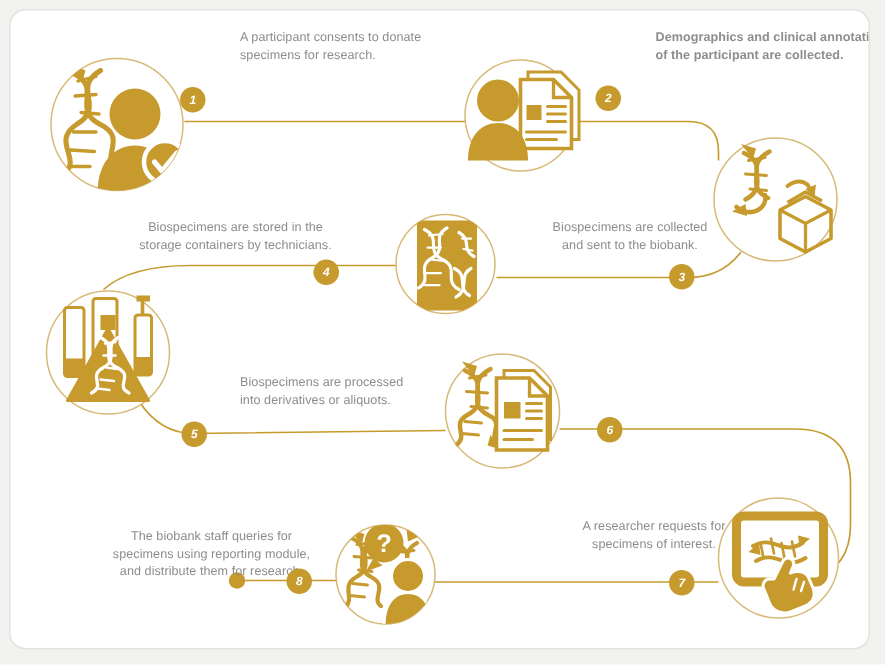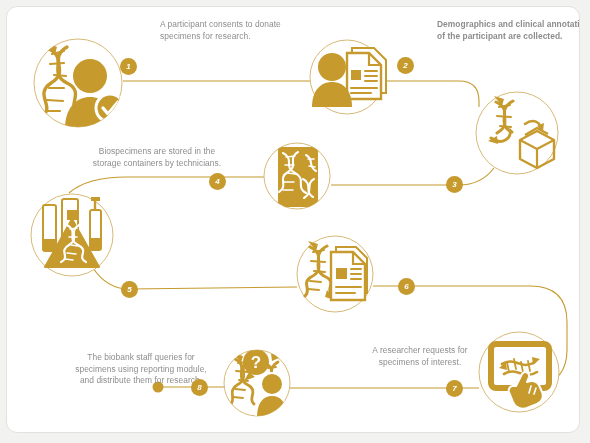--- a/index.html
+++ b/index.html
@@ -312,27 +312,31 @@
       <path d="M249 410 C249 395 256 388 265 388 C274 388 281 395 281 410 Z" fill="#c69a2d" stroke="#ffffff" stroke-width="2"></path>
     </g>
   </svg>
 
   <div class="step-caption cap-left" style="left:111px; top:12px; width:175px;">A participant consents to donate
 specimens for research.</div>
 
   <div class="step-caption cap-left" style="left:388px; top:12px; width:190px;font-weight:bold;">Demographics and clinical annotations
 of the participant are collected.</div>
 
+  <div class="step-caption cap-right" style="left:338px; top:139px; width:150px;">Biospecimens are collected
+and sent to the biobank.</div>
 
   <div class="step-caption cap-right" style="left:72px; top:139px; width:156px;">Biospecimens are stored in the
 storage containers by technicians.</div>
 
-
-
-  <div class="step-caption cap-right" style="left:338px; top:338px; width:150px;">A researcher requests for
+  <div class="step-caption cap-left" style="left:111px; top:242px; width:170px;">Biospecimens are processed
+into derivatives or aliquots.</div>
+
+
+  <div class="step-caption cap-right" style="left:354px; top:338px; width:150px;">A researcher requests for
 specimens of interest.</div>
 
   <div class="step-caption cap-right" style="left:60px; top:326px; width:148px;margin-top:19px;">The biobank staff queries for
 specimens using reporting module,
 and distribute them for research.</div>
 
   <div class="badge" style="left:113px; top:51px;">1</div>
   <div class="badge" style="left:390px; top:50px;">2</div>
   <div class="badge" style="left:439px; top:169px;">3</div>
   <div class="badge" style="left:202px; top:166px;">4</div>

